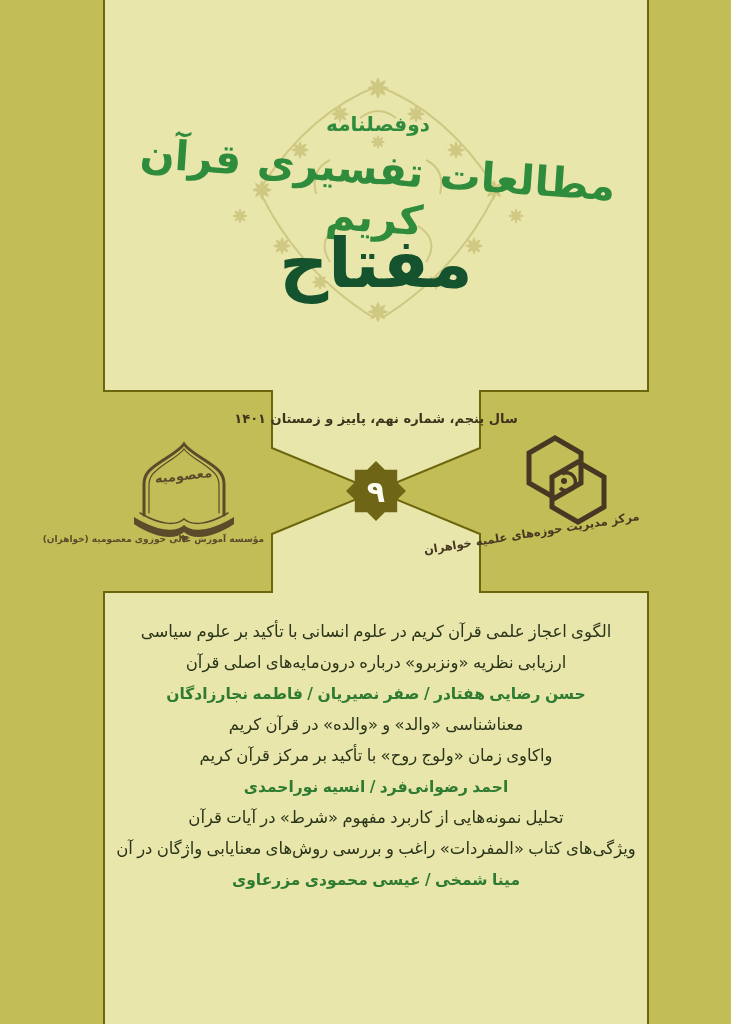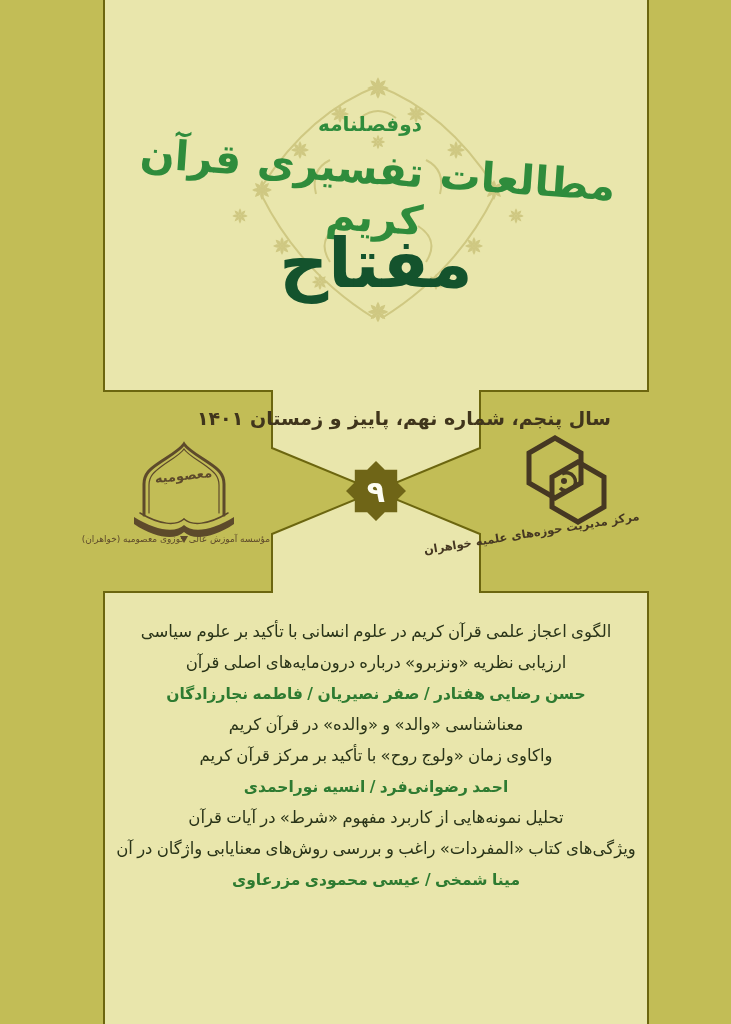--- a/index.html
+++ b/index.html
@@ -7,55 +7,55 @@
     width:731px;height:1024px;position:relative;overflow:hidden;
     background:#c2bd56;
     font-family:"DejaVu Sans",sans-serif;
     -webkit-font-smoothing:antialiased;
   }
   .abs{position:absolute;}
   #bg-svg{position:absolute;left:0;top:0;width:731px;height:1024px;}
 
   
   .journal-type{
-    left:98px;top:112px;width:544px;text-align:center;
+    left:106px;top:112px;width:544px;text-align:center;
     font-size:20px;font-weight:bold;color:#2f8c3c;letter-spacing:0px;
   }
   .main-title{
     left:84px;top:146px;width:584px;text-align:center;
     font-size:41px;font-weight:bold;color:#2f8c3c;
     transform:rotate(4deg);word-spacing:2px;
   }
   .logotype{
     left:104px;top:224px;width:544px;text-align:center;
     font-size:68px;font-weight:bold;color:#14532d;
   }
 
   
   .issue-band{
     left:272px;top:394px;width:208px;height:48px;
     display:flex;align-items:center;justify-content:center;
-    font-size:19px;font-weight:bold;color:#40351c;white-space:nowrap;padding-left:28px;
+    font-size:13px;font-weight:bold;color:#40351c;white-space:nowrap;
   }
 
   
   .issue-number{
     left:346px;top:461px;width:60px;height:60px;
     display:flex;align-items:center;justify-content:center;
     color:#fdfdf2;font-size:30px;font-weight:bold;
   }
 
   
   .emblem-text{
     left:144px;top:468px;width:80px;height:28px;text-align:center;
     font-size:13px;font-weight:bold;color:#5d4a2b;transform:rotate(-6deg);
   }
   .left-caption{
-    left:110px;top:534px;width:160px;text-align:center;
-    font-size:9px;font-weight:normal;color:#5d4a2b;white-space:nowrap;
+    left:104px;top:534px;width:160px;text-align:center;
+    font-size:9px;font-weight:bold;color:#5d4a2b;white-space:nowrap;
   }
   .right-caption{
     left:498px;top:520px;width:142px;text-align:center;
     font-size:11.5px;font-weight:bold;color:#463822;white-space:nowrap;
     transform:rotate(-9deg);
   }
 
   
   .articles{
     left:104px;top:592px;width:544px;height:432px;

